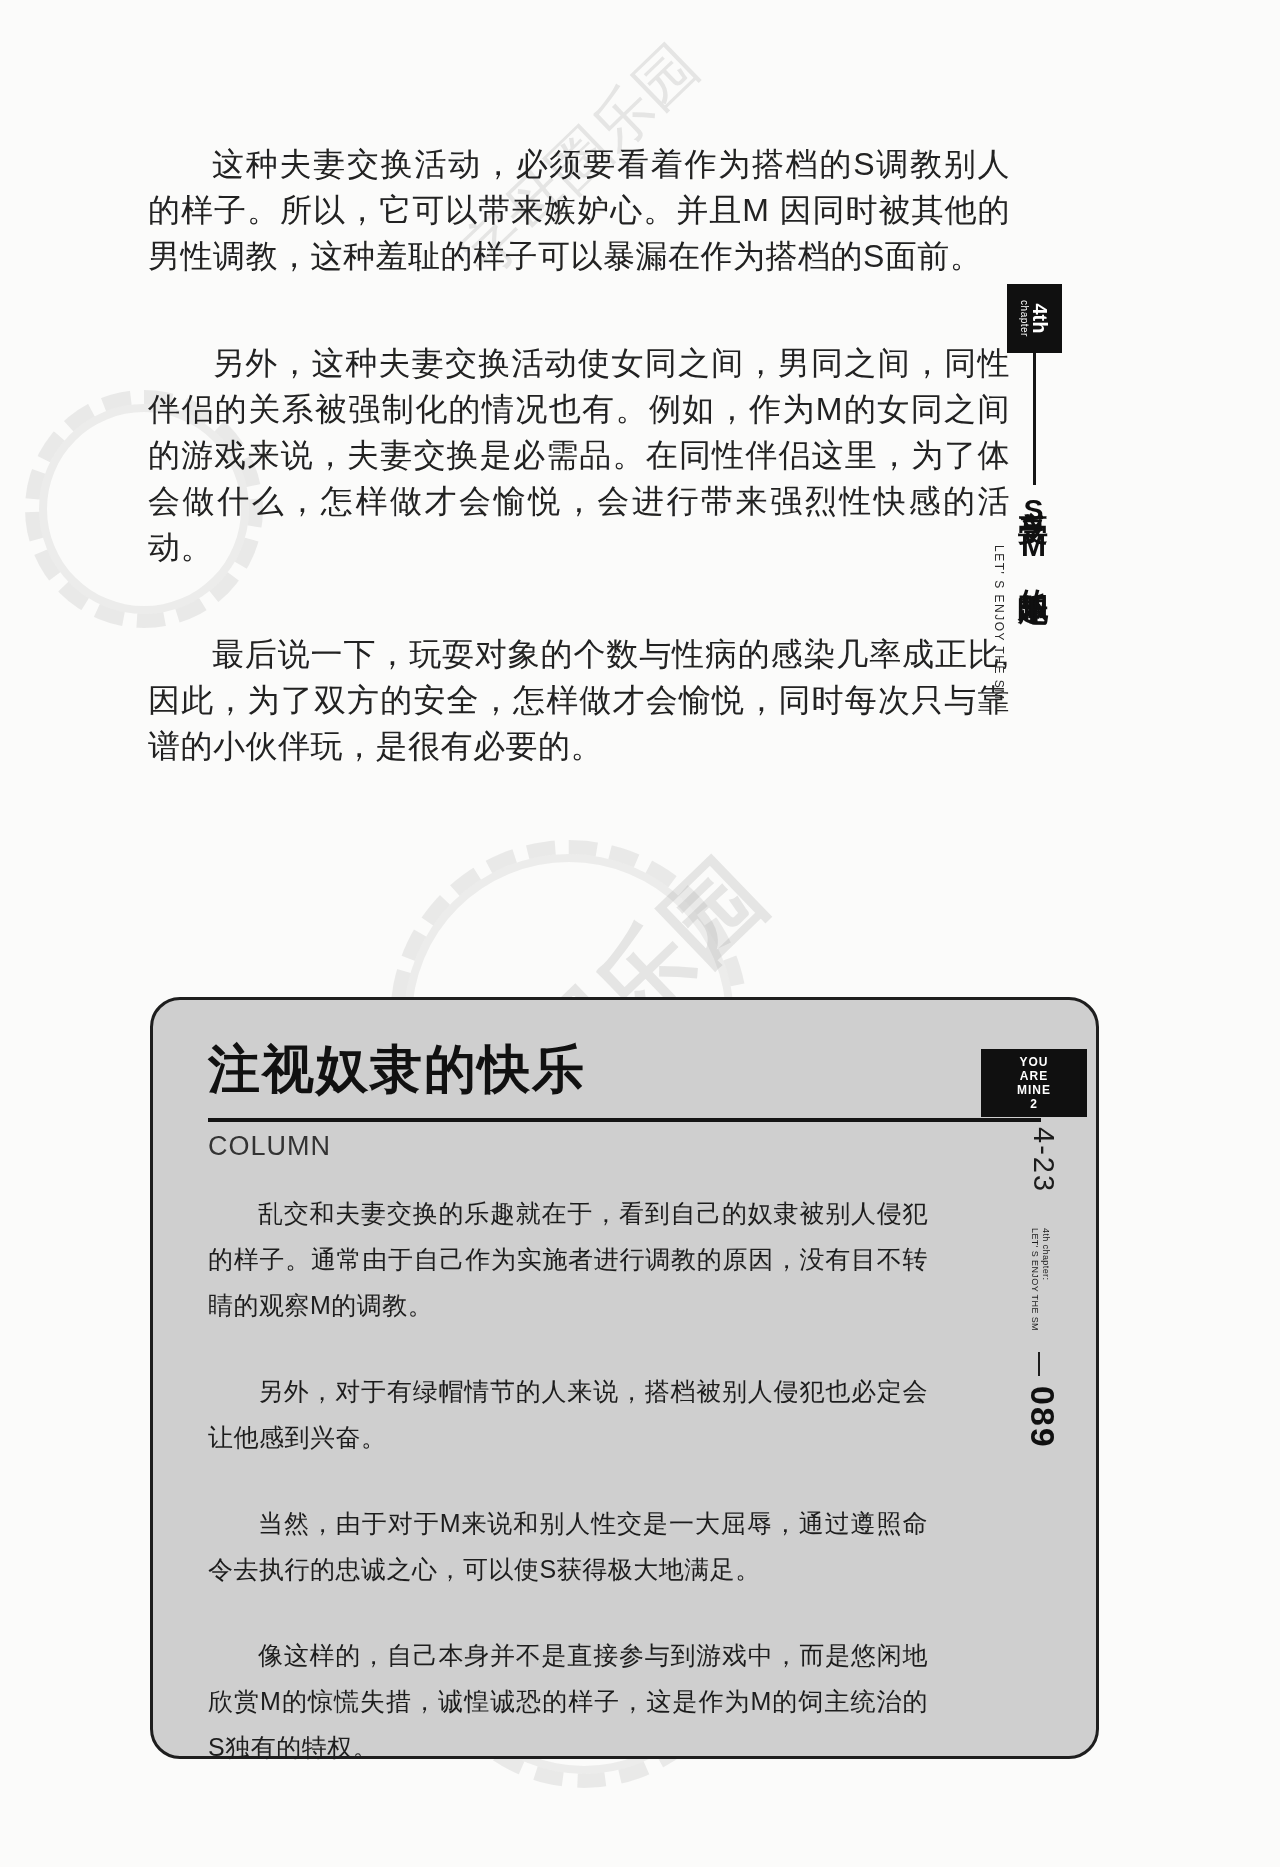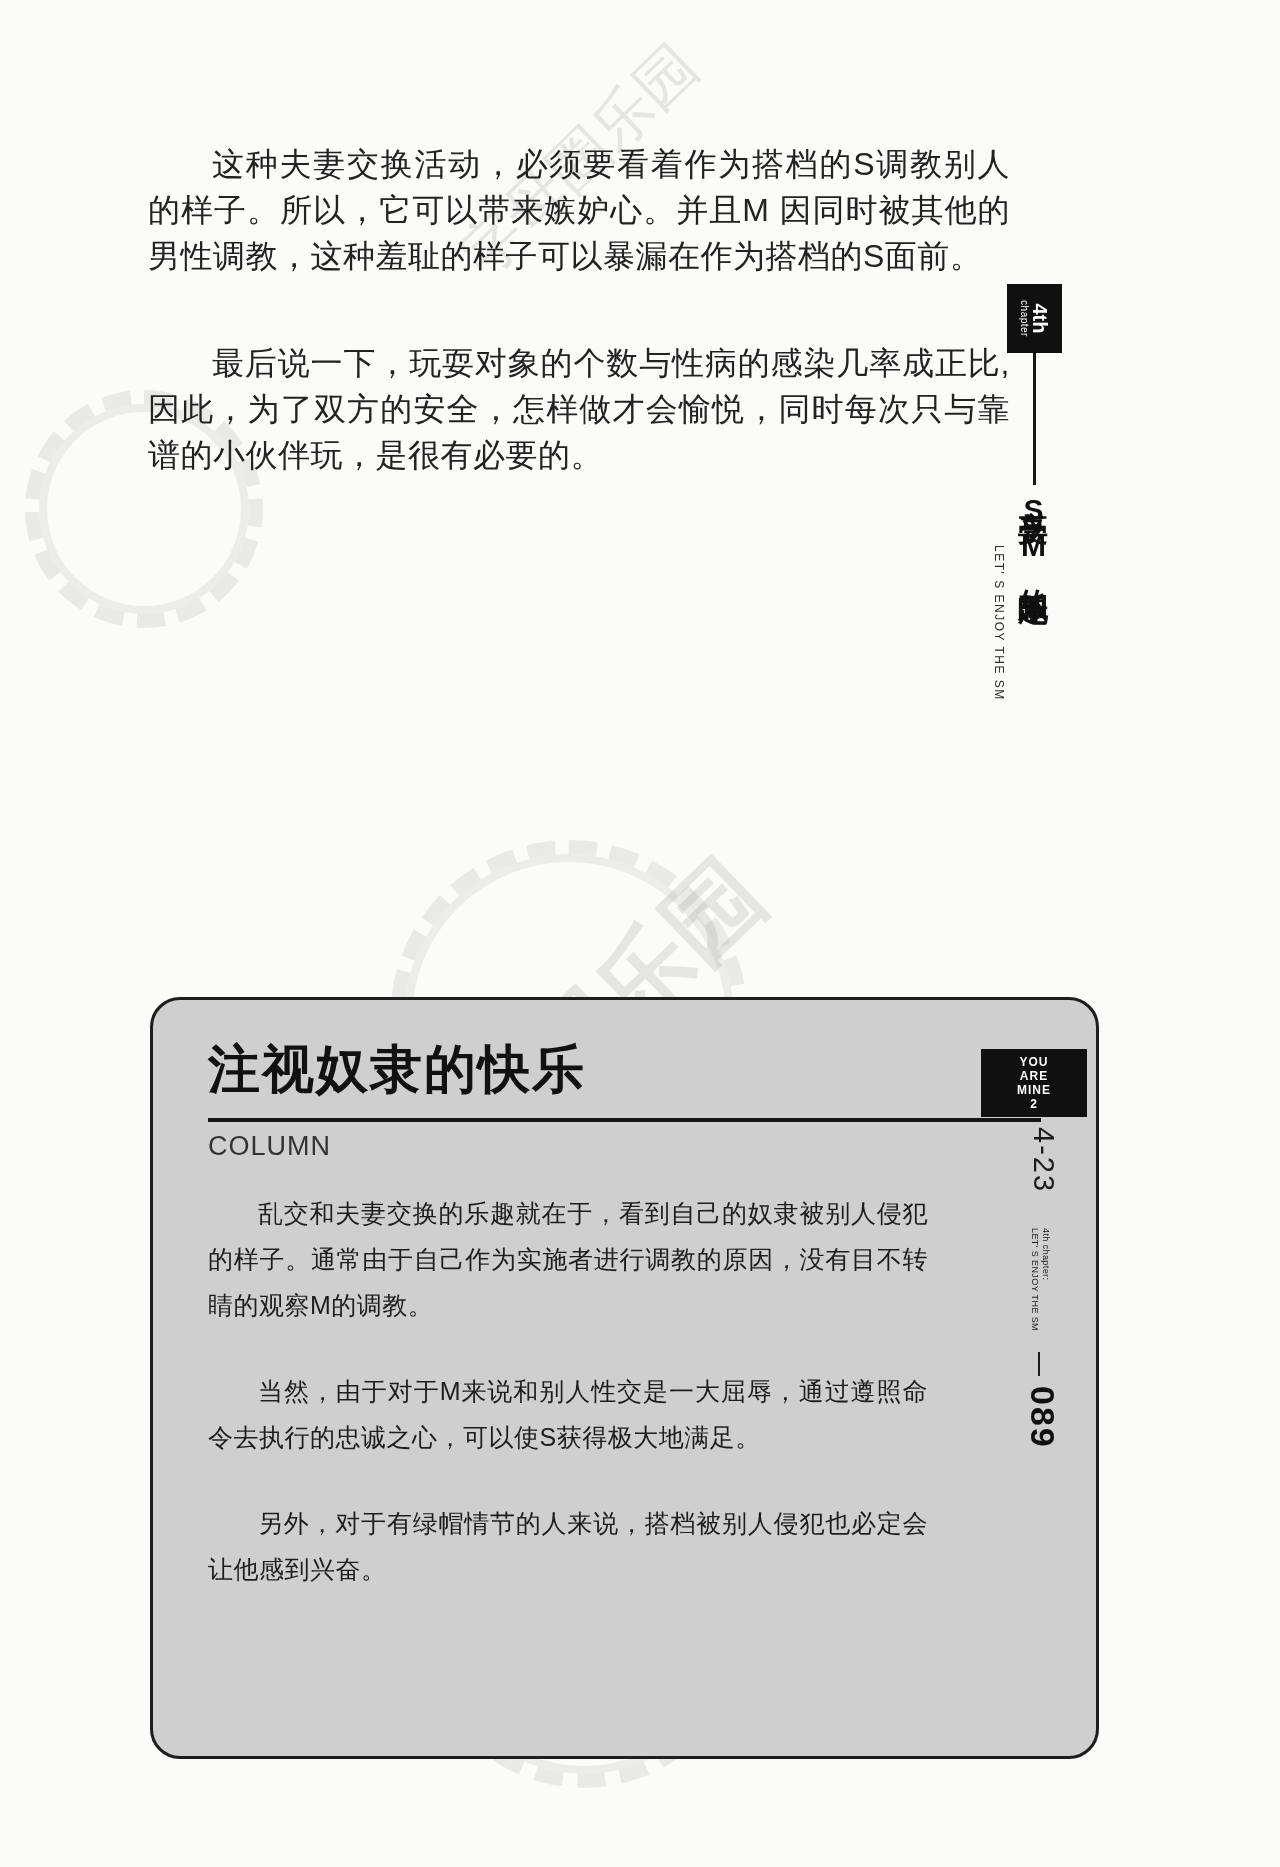--- a/index.html
+++ b/index.html
@@ -119,37 +119,39 @@
 <div class="gear gear3"></div>
 
 <div class="wm wm1">字母圈乐园</div>
 <div class="wm wm2">字母圈乐园</div>
 <div class="wm wm3">QQ:3033132146</div>
 <div class="wm wm4">请勿盗版</div>
 <div class="wm wm5">字母圈乐园</div>
 
 <div class="main-text">
   <p>这种夫妻交换活动，必须要看着作为搭档的S调教别人的样子。所以，它可以带来嫉妒心。并且M 因同时被其他的男性调教，这种羞耻的样子可以暴漏在作为搭档的S面前。</p>
+  <p>另外，这种夫妻交换活动使女同之间，男同之间，同性伴侣的关系被强制化的情况也有。例如，作为M的女同之间的游戏来说，夫妻交换是必需品。在同性伴侣这里，为了体会做什么，怎样做才会愉悦，会进行带来强烈性快感的活动。</p>
   <p>最后说一下，玩耍对象的个数与性病的感染几率成正比,因此，为了双方的安全，怎样做才会愉悦，同时每次只与靠谱的小伙伴玩，是很有必要的。</p>
 </div>
 
 <div class="column-box">
   <div class="badge">
     <span>YOU</span>
     <span>ARE</span>
     <span>MINE</span>
     <span>2</span>
   </div>
   <div class="column-title">注视奴隶的快乐</div>
   <div class="column-rule"></div>
   <div class="column-label">COLUMN</div>
   <div class="column-paras">
     <p>乱交和夫妻交换的乐趣就在于，看到自己的奴隶被别人侵犯的样子。通常由于自己作为实施者进行调教的原因，没有目不转睛的观察M的调教。</p>
+    <p>另外，对于有绿帽情节的人来说，搭档被别人侵犯也必定会让他感到兴奋。</p>
     <p>当然，由于对于M来说和别人性交是一大屈辱，通过遵照命令去执行的忠诚之心，可以使S获得极大地满足。</p>
-    <p>另外，对于有绿帽情节的人来说，搭档被别人侵犯也必定会让他感到兴奋。</p>
+    <p>像这样的，自己本身并不是直接参与到游戏中，而是悠闲地欣赏M的惊慌失措，诚惶诚恐的样子，这是作为M的饲主统治的S独有的特权。</p>
   </div>
 </div>
 
 <div class="chapter-tab">
   <div class="rot">
     <div class="big">4th</div>
     <div class="small">chapter</div>
   </div>
 </div>
 <div class="tab-line"></div>

